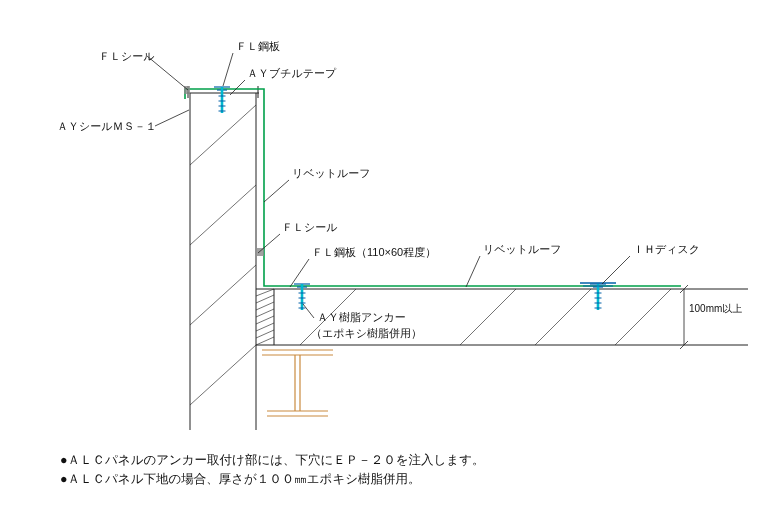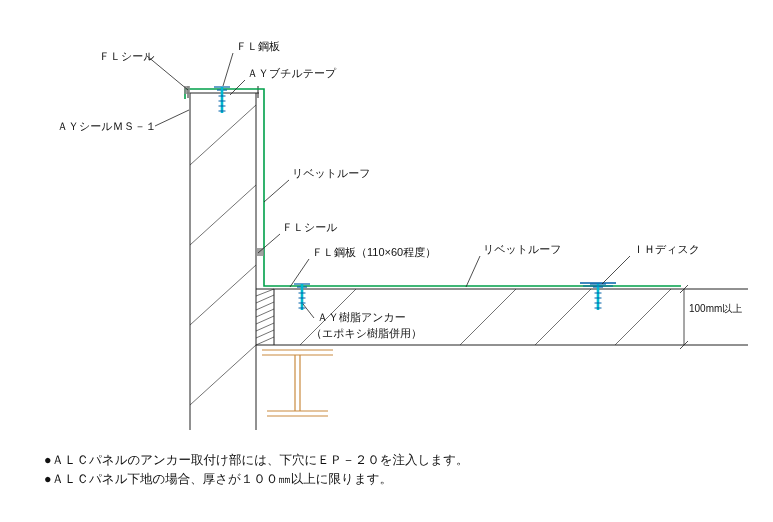--- a/index.html
+++ b/index.html
@@ -17,21 +17,21 @@
   .hatch { stroke-width: 0.7; fill: none; opacity: 0.9; }
   .green { stroke-width: 1.6; fill: none; }
   .beam  { stroke-width: 1.2; fill: none; }
   .anc-d     { stroke-width: 1.2; }
   .anc-shaft { stroke-width: 2.6; }
   .anc-c     { stroke-width: 1; }
   .lbl  { font: 11px "Liberation Sans", "DejaVu Sans", sans-serif; fill: #111; }
   .dim  { font: 10px "Liberation Sans", "DejaVu Sans", sans-serif; fill: #111; }
   .note {
     position: absolute;
-    left: 44px;
+    left: 60px;
     font: 12.5px "Liberation Sans", "DejaVu Sans", sans-serif;
     color: #111;
     white-space: nowrap;
   }
   .seal { fill: #8a8a8a; opacity: 0.8; }
 </style>
 </head>
 <body>
 
 <div id="stage">
@@ -144,15 +144,15 @@
   <text x="292" y="177" class="lbl">リベットルーフ</text>
   <text x="282" y="231" class="lbl">ＦＬシール</text>
   <text x="312" y="256" class="lbl">ＦＬ鋼板（110×60程度）</text>
   <text x="483" y="253" class="lbl">リベットルーフ</text>
   <text x="633" y="253" class="lbl">ＩＨディスク</text>
   <text x="317" y="321" class="lbl">ＡＹ樹脂アンカー</text>
   <text x="311" y="337" class="lbl">（エポキシ樹脂併用）</text>
 </svg>
 
   <div class="note" style="top: 452px;">●ＡＬＣパネルのアンカー取付け部には、下穴にＥＰ－２０を注入します。</div>
-  <div class="note" style="top: 471px;">●ＡＬＣパネル下地の場合、厚さが１００㎜以上に限ります。</div>
+  <div class="note" style="top: 471px;">●ＡＬＣパネル下地の場合、厚さが１００㎜エポキシ樹脂併用。</div>
 
 </div>
 
 </body></html>

